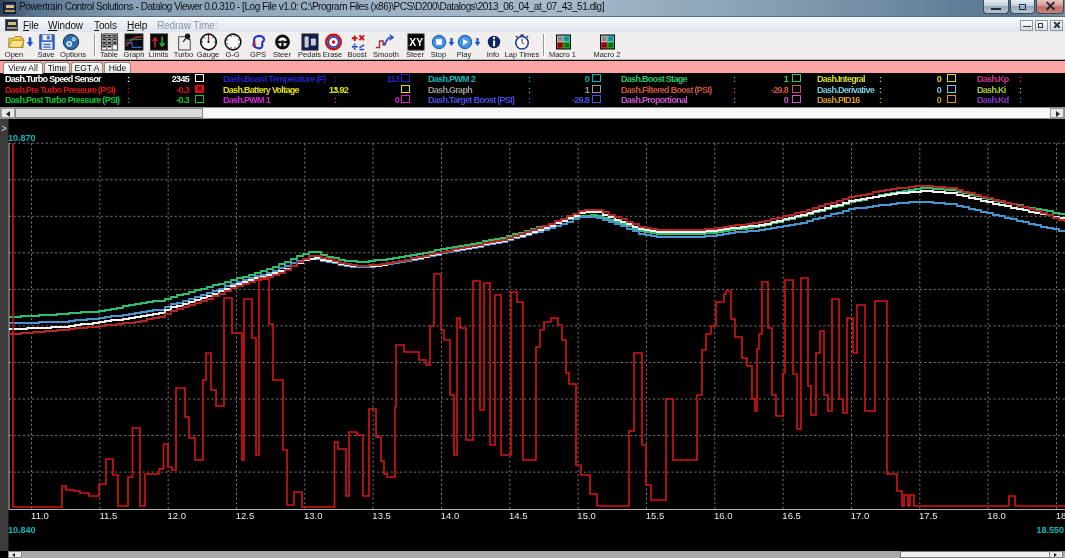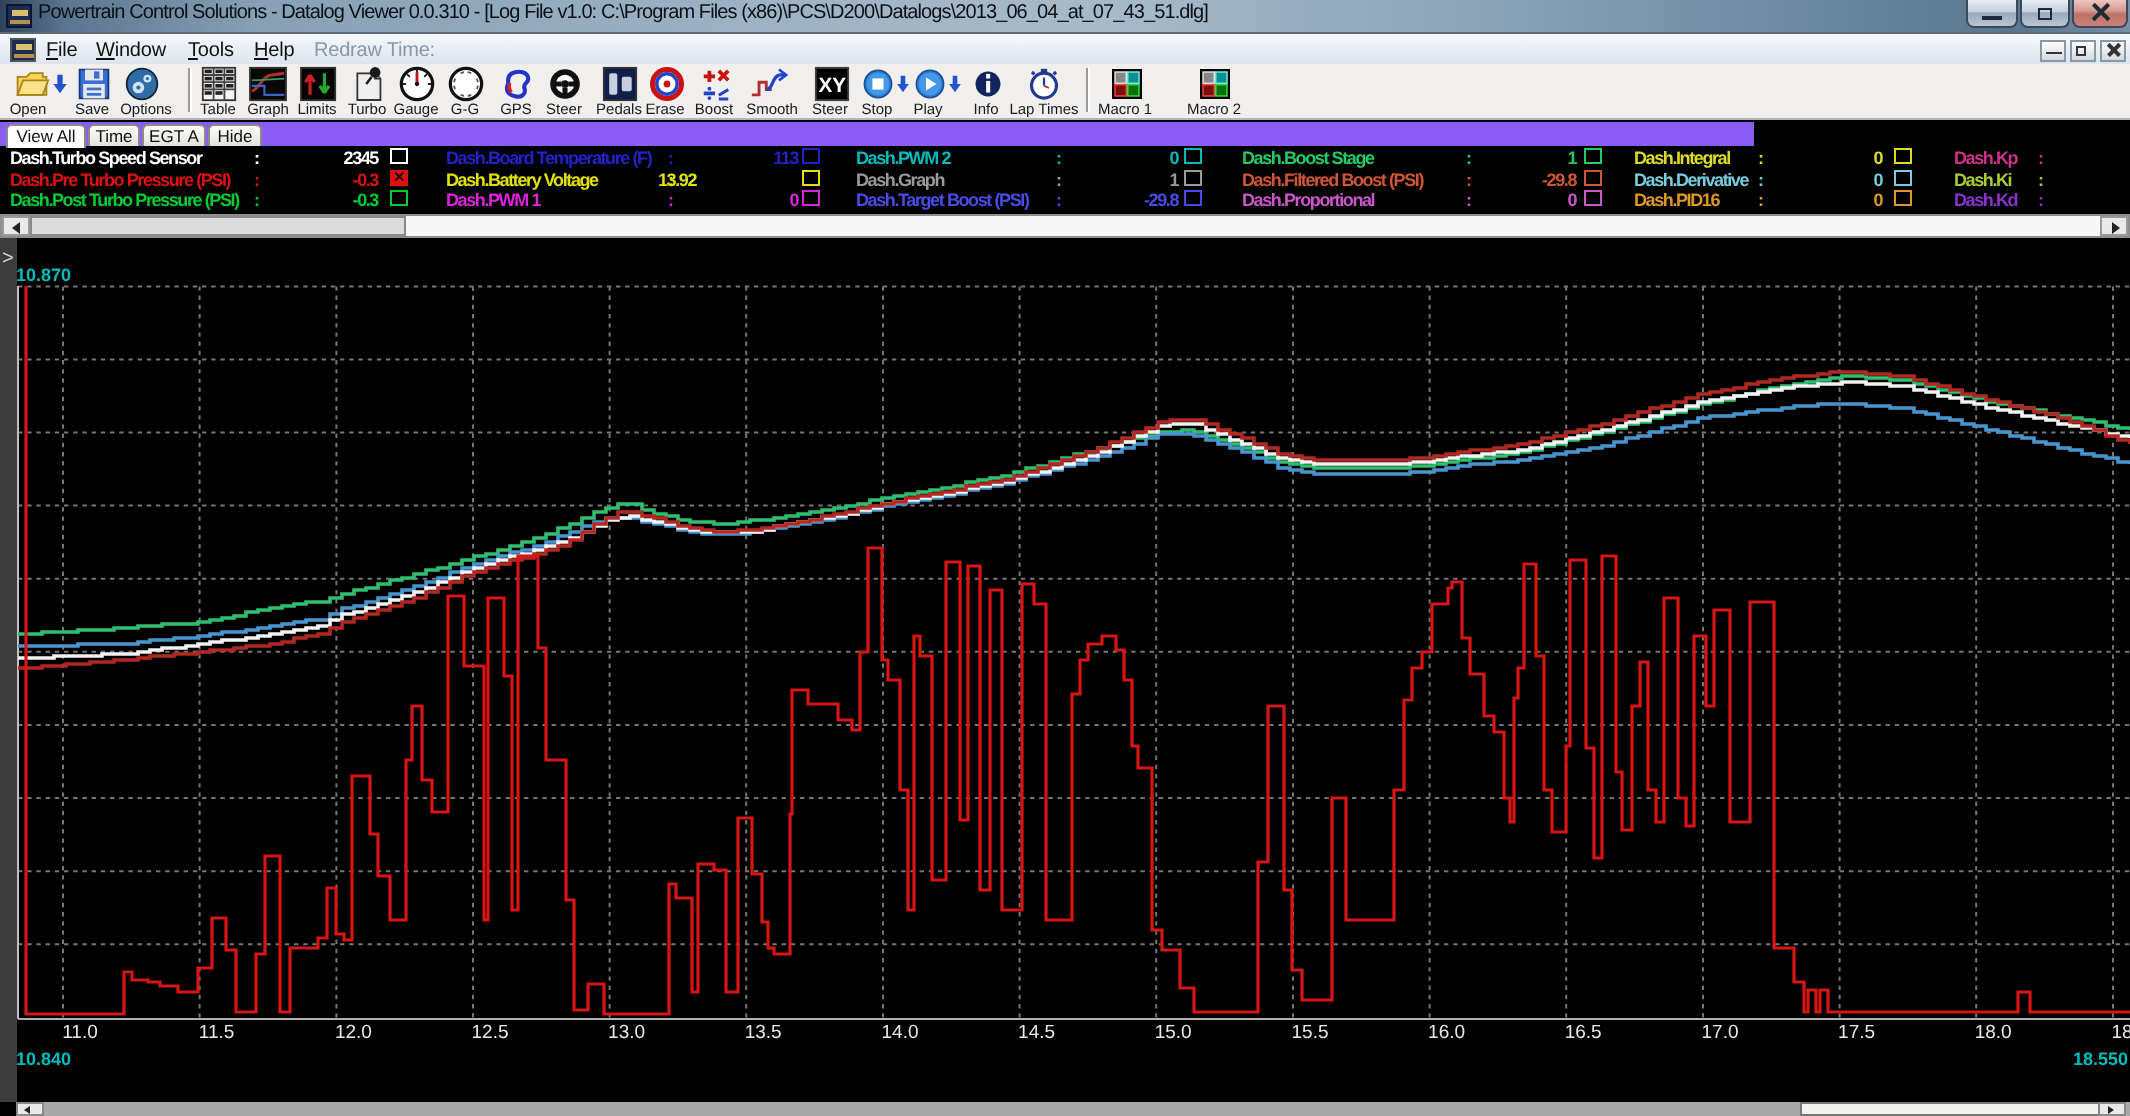--- a/index.html
+++ b/index.html
@@ -26,21 +26,21 @@
   background:linear-gradient(180deg,#f6f8fb,#dde4ee); border-top:1px solid #5a6a7a; }
 #menubar .mi { position:absolute; top:3px; font-size:10px; letter-spacing:-0.1px; color:#111; }
 #menubar .mi u { text-decoration:underline; }
 #mdico { position:absolute; left:5px; top:2px; width:13px; height:12px; background:#1b2c52; border:1px solid #555; }
 #mdico i { position:absolute; left:2px; top:2px; width:8px; height:3px; background:#d8c070; }
 #mdico b { position:absolute; left:1px; top:7px; width:10px; height:2px; background:#b89050; }
 .mdibtn { position:absolute; top:2.5px; width:13px; height:11px; background:linear-gradient(180deg,#fdfdfd,#d5d9de); border:1px solid #8a97a5; }
 #toolbar { position:absolute; left:0; top:32px; width:1065px; height:28px; background:#f0efed; border-bottom:1px solid #b5b5b5; }
 .tbl { position:absolute; top:18px; width:60px; text-align:center; font-size:7.5px; color:#1a1a1a; }
 .sep { position:absolute; top:2px; height:22px; width:0; border-left:1px solid #9a9a9a; border-right:1px solid #fff; }
-#tabstrip { position:absolute; left:0; top:61px; width:877px; height:12px; background:#8b5cf6; }
+#tabstrip { position:absolute; left:0; top:61px; width:1065px; height:12px; background:#fca5a5; }
 .tab { position:absolute; top:0.5px; height:11.5px; background:linear-gradient(180deg,#fdfdfd,#e3e1da); border:1px solid #8a8a8a; border-bottom:none; border-radius:3px 3px 0 0; font-size:8.5px; color:#111; text-align:center; line-height:11px; }
 .tab.act { background:#ffffff; z-index:2; height:12.5px; }
 #dtable { position:absolute; left:0; top:73px; width:1065px; height:33px; background:#000; }
 .tl { position:absolute; font-size:9px; font-weight:bold; white-space:nowrap; letter-spacing:-0.7px; }
 .cb { position:absolute; width:9px; height:8px; border:1.5px solid; background:#000; }
 .cb i { position:absolute; left:0.5px; top:-2px; font-size:7.5px; font-style:normal; color:#200; font-weight:bold; }
 #hscroll { position:absolute; left:0; top:107px; width:1065px; height:12px; background:#f7f7f7; border:1px solid #8e8e8e; }
 .sbtn { position:absolute; top:0; width:14px; height:10px; background:#e9e9e7; border:1px solid #999; }
 .tri-l { position:absolute; left:4px; top:2px; width:0; height:0; border:3px solid transparent; border-right:4px solid #222; border-left:none; }
 .tri-r { position:absolute; left:5px; top:2px; width:0; height:0; border:3px solid transparent; border-left:4px solid #222; border-right:none; }

